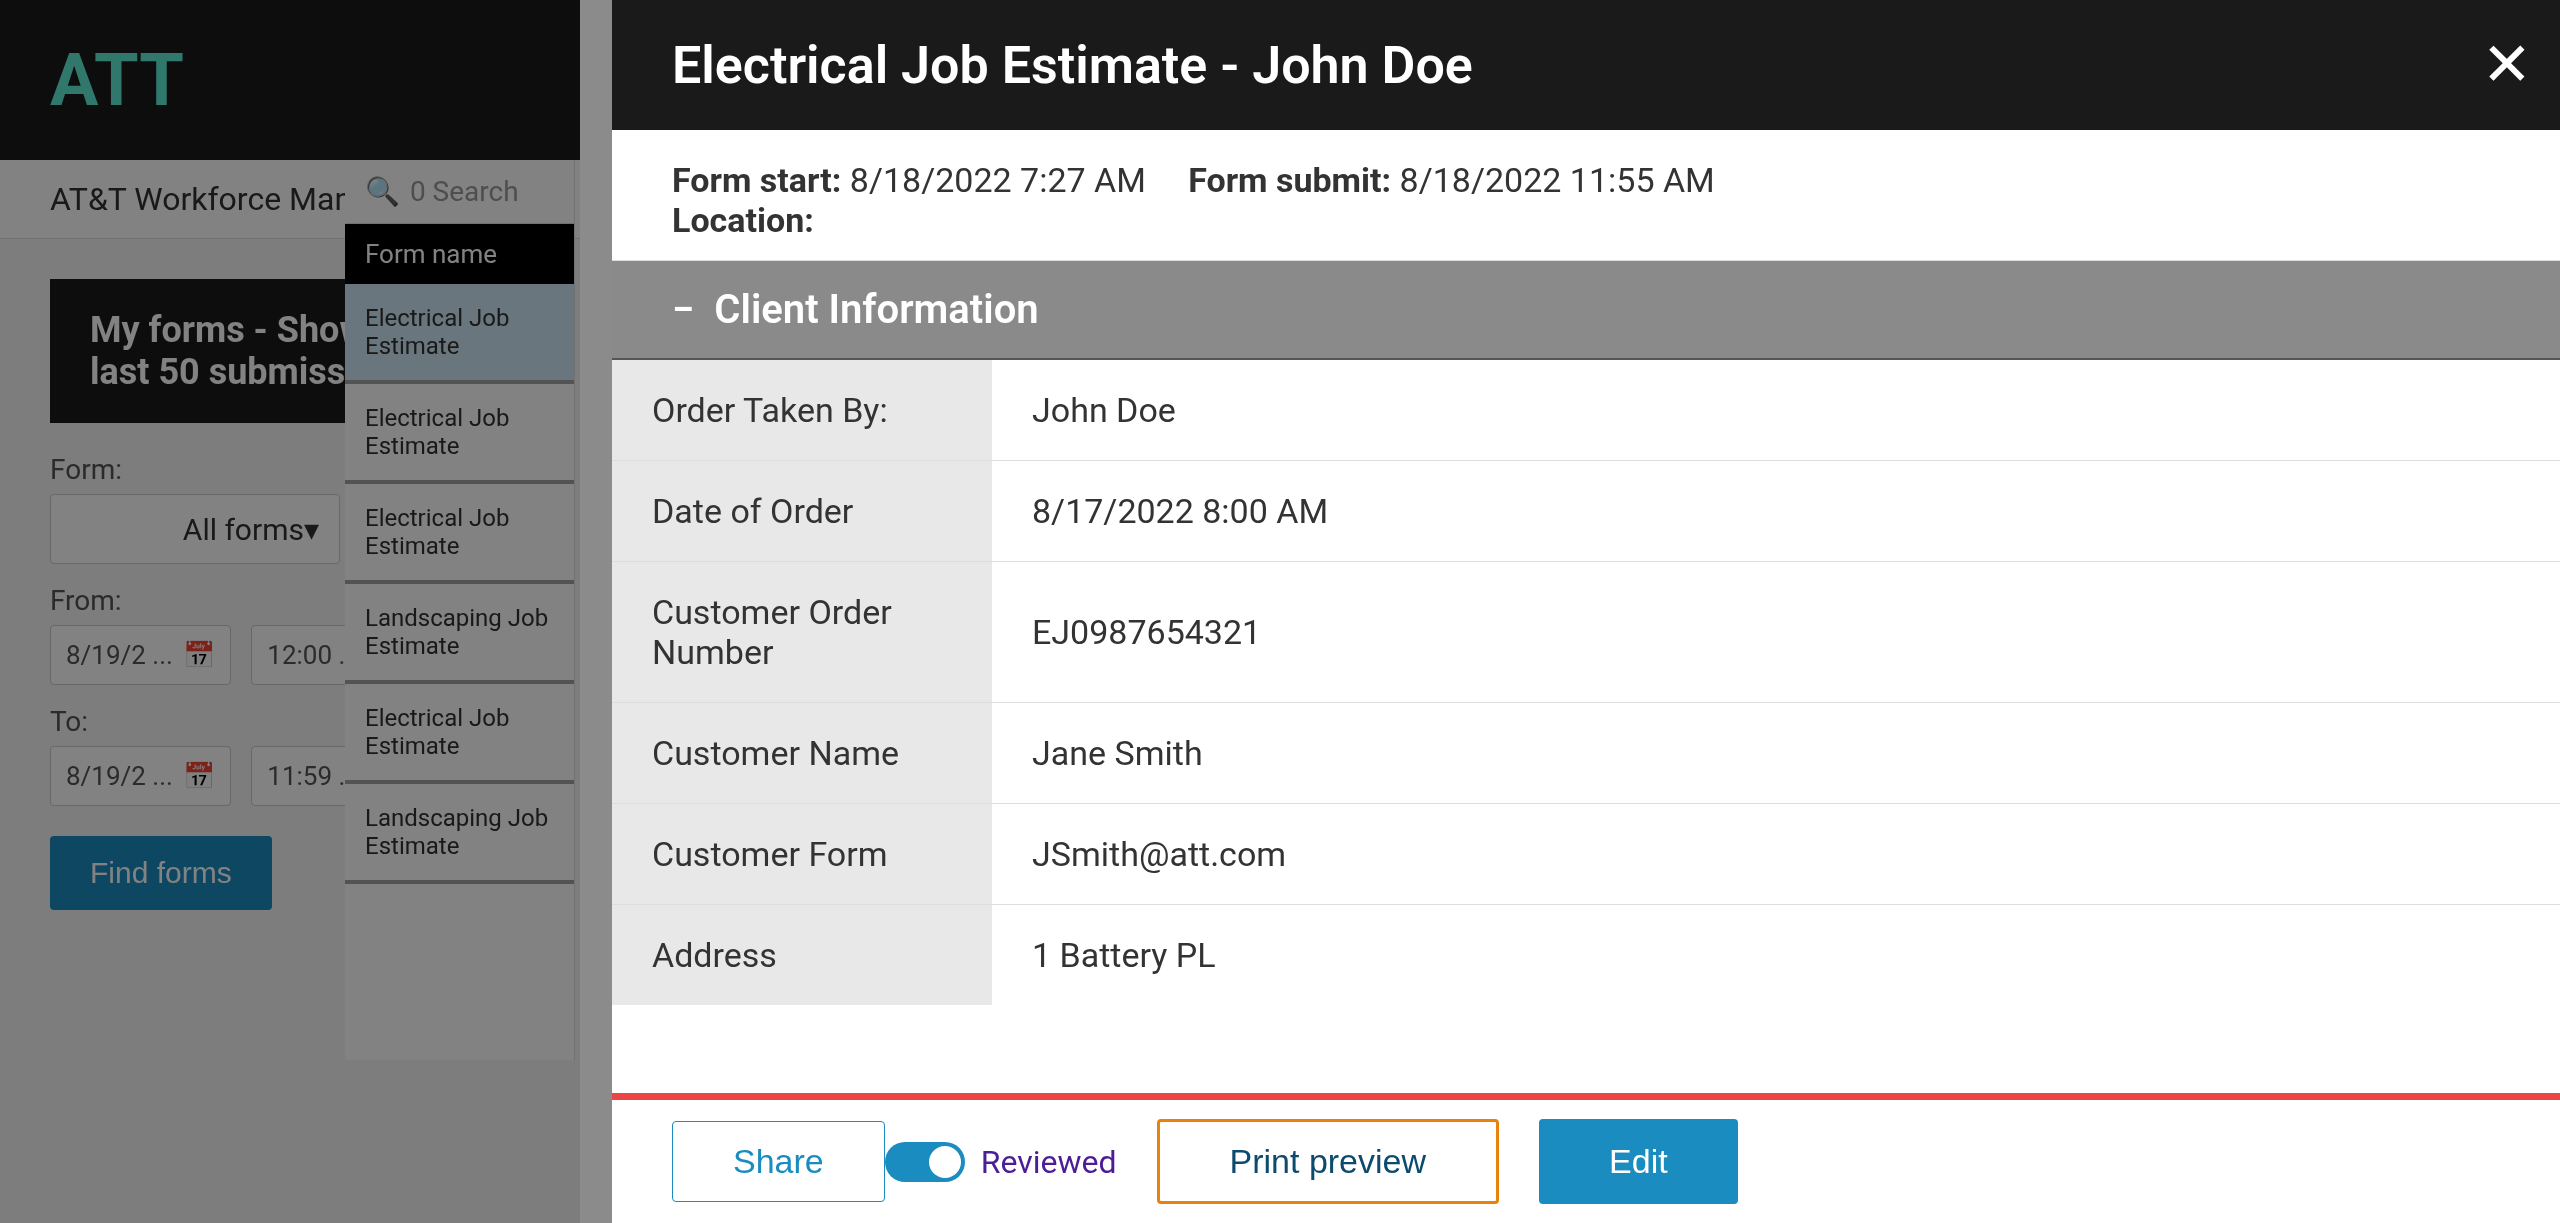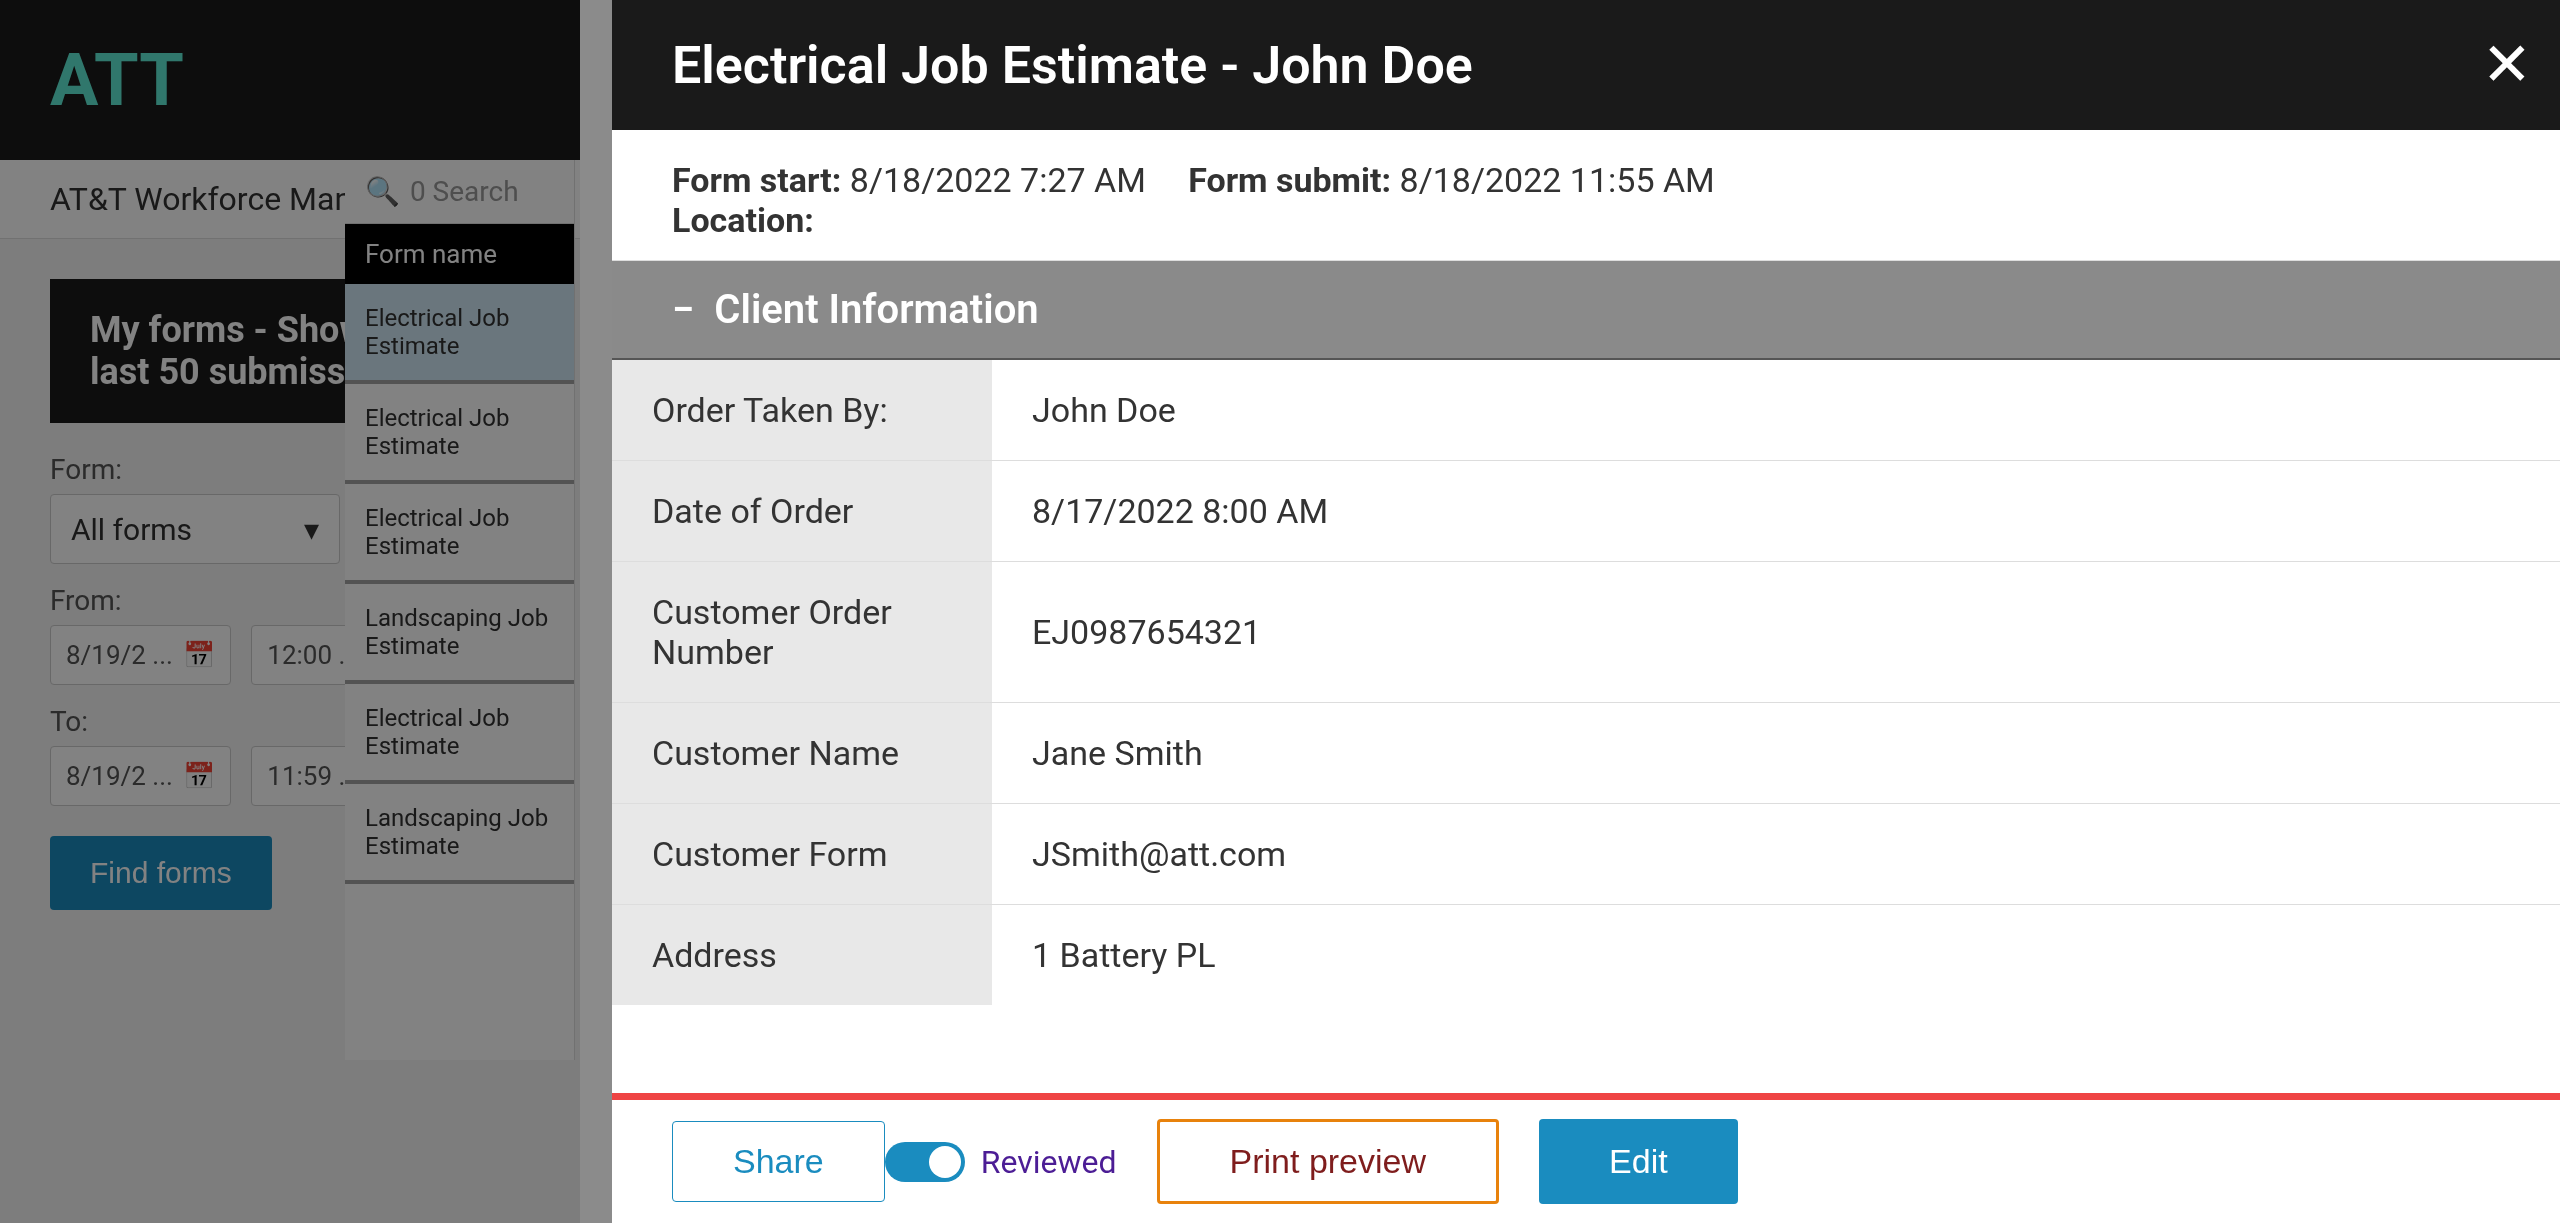--- a/index.html
+++ b/index.html
@@ -67,21 +67,21 @@
       width: 290px;
       height: 70px;
       border: 1px solid #ccc;
       background: #fff;
       border-radius: 4px;
       padding: 0 20px;
       font-size: 30px;
       color: #333;
       display: flex;
       align-items: center;
-      justify-content: space-between;
+      justify-content: flex-end;
       margin-bottom: 20px;
     }
 
     .from-to-row {
       display: flex;
       gap: 20px;
       margin-bottom: 20px;
     }
 
     .date-input {
@@ -316,21 +316,21 @@
       top: 4px;
       width: 32px;
       height: 32px;
       background: #fff;
       border-radius: 50%;
     }
 
     .print-preview-btn {
       border: 3px solid #e8820c;
       background: #fff;
-      color: #7f1d1d;
+      color: #0c4a6e;
       padding: 20px 70px;
       font-size: 34px;
       border-radius: 4px;
       cursor: pointer;
       font-weight: 500;
     }
 
     .edit-btn {
       background: #1a8cbf;
       color: #fff;

